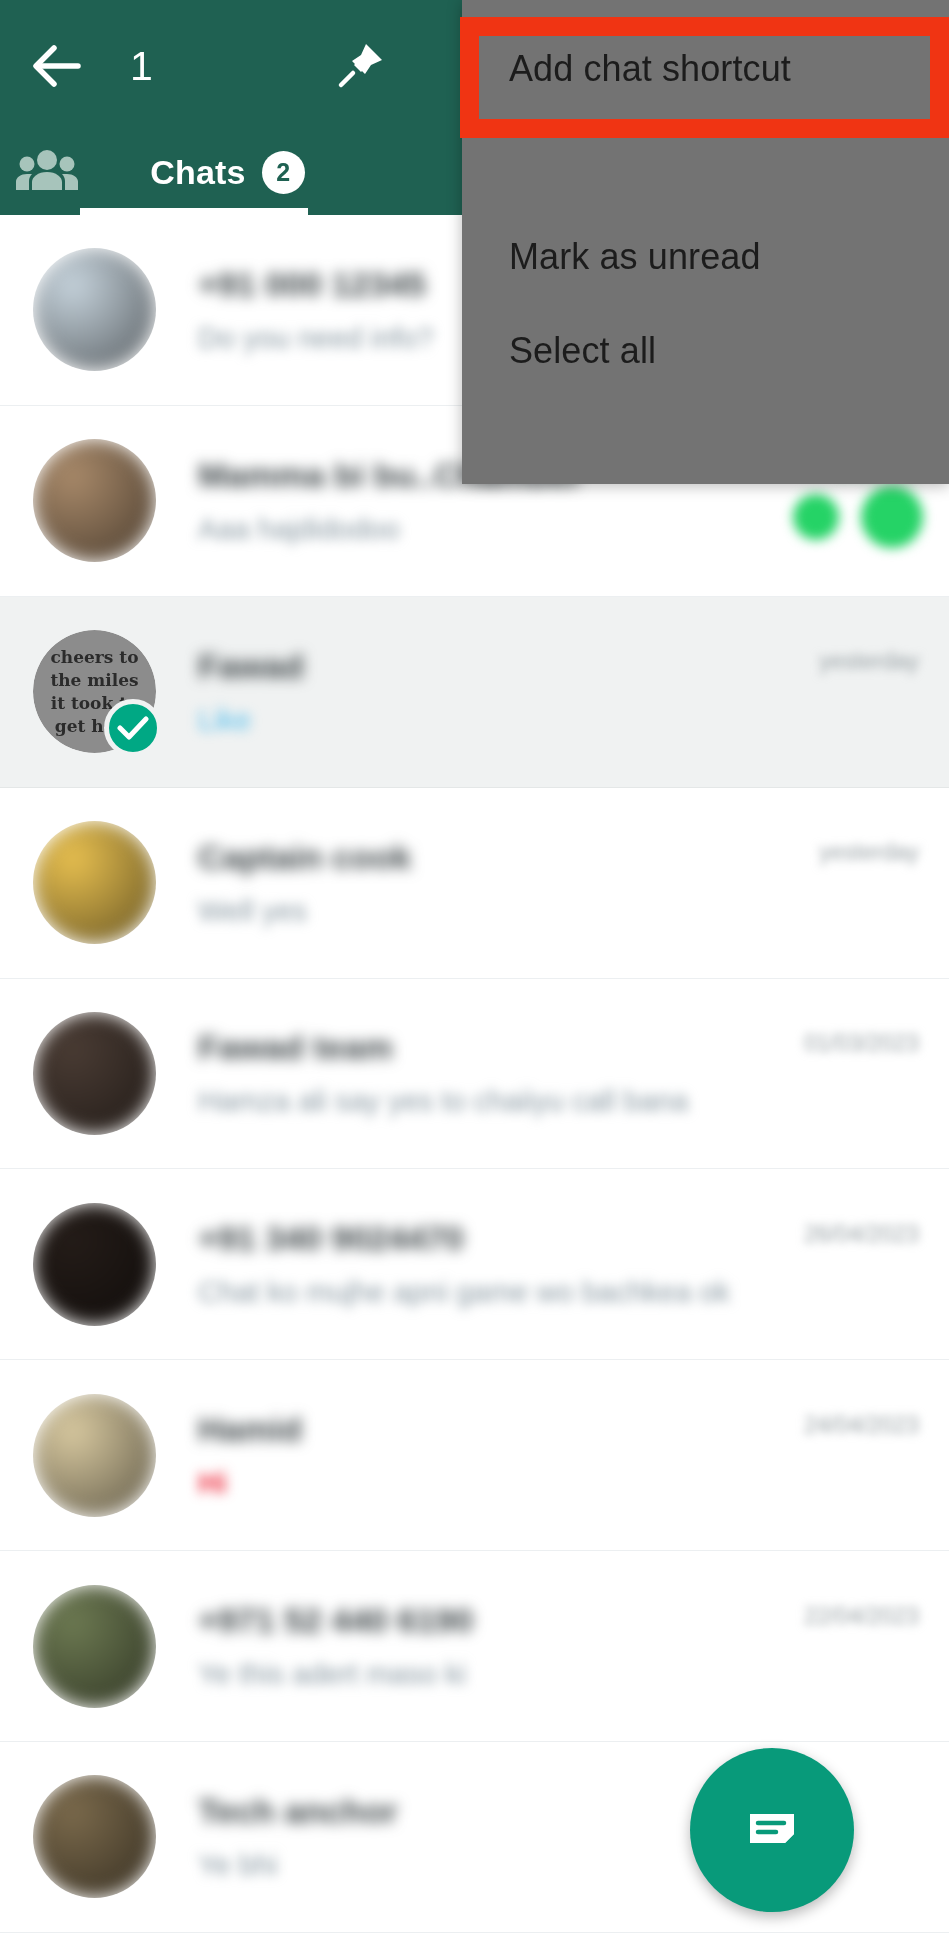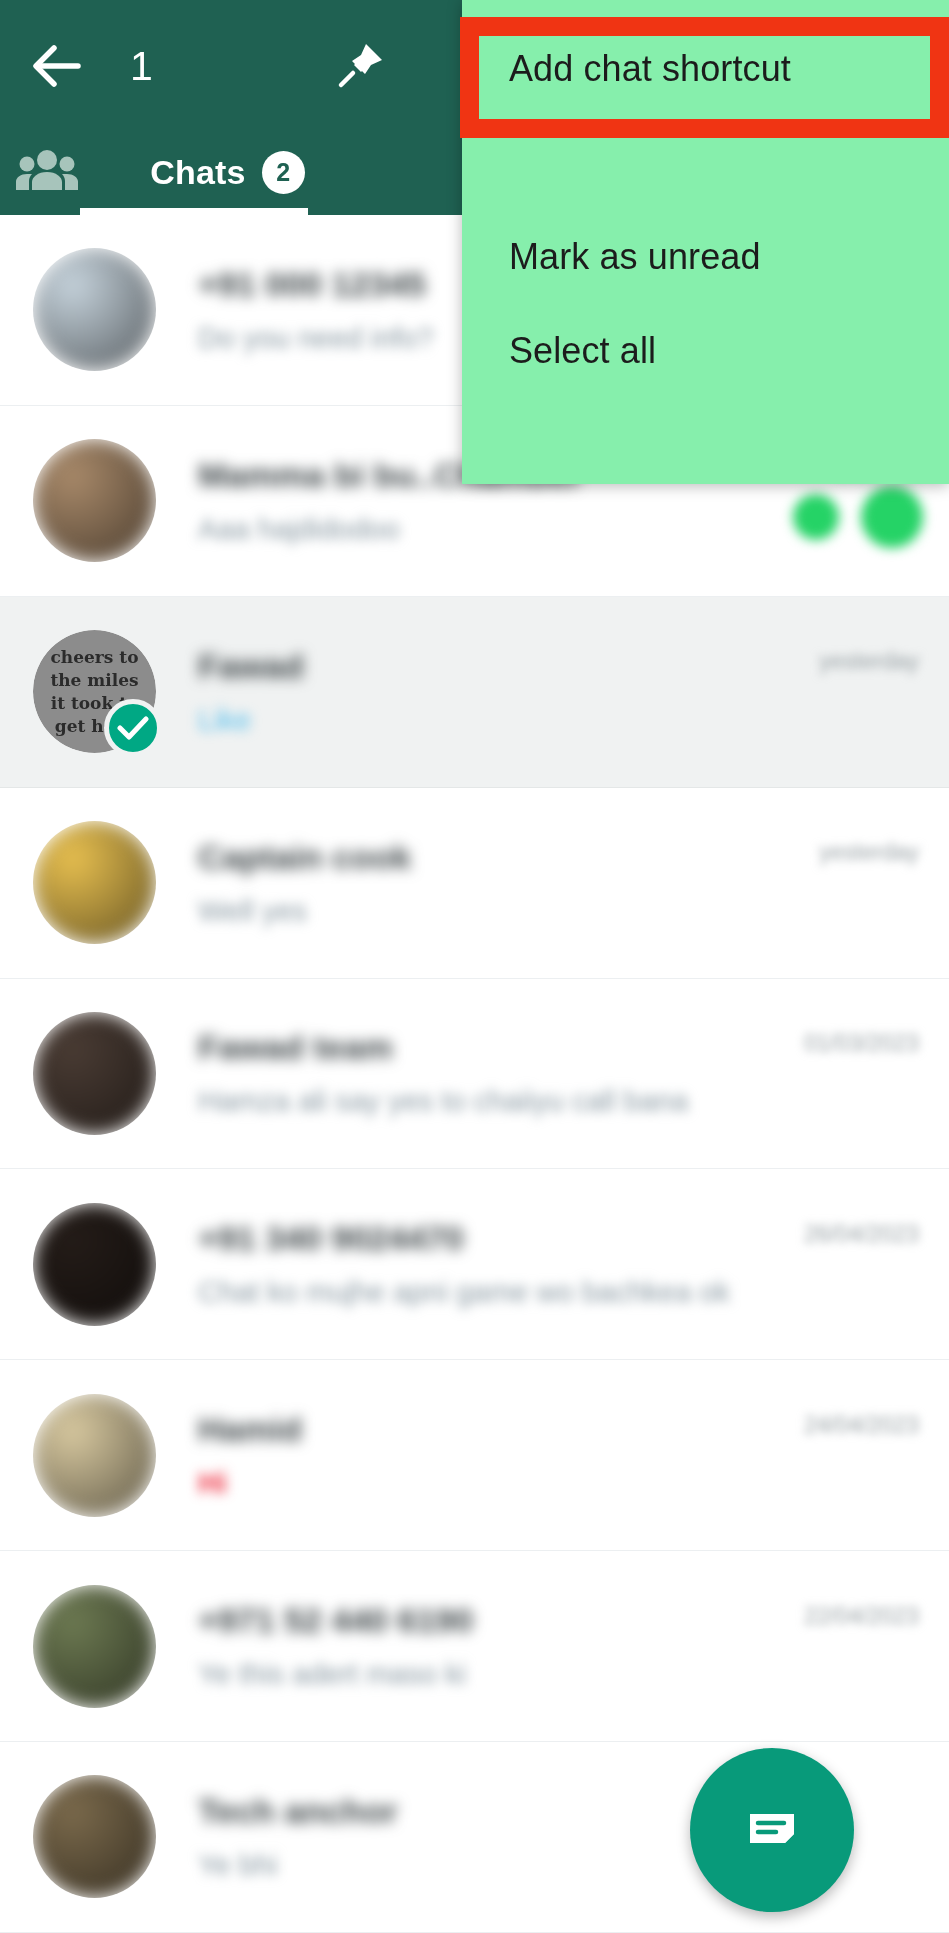--- a/index.html
+++ b/index.html
@@ -163,21 +163,21 @@
   .row-count-text {
     position:absolute; right:118px; bottom:28px;
     font-size:30px; color:#5b6264;
   }
 
   
   .menu {
     position:absolute;
     left:462px; top:0;
     width:487px; height:484px;
-    background:#86efac;
+    background:#737373;
     box-shadow:0 2px 14px rgba(0,0,0,0.28);
     z-index:20;
   }
   .menu-item {
     position:absolute; left:0;
     width:487px; height:94px;
     display:flex; align-items:center;
   }
   .menu-item-label {
     margin-left:47px;

